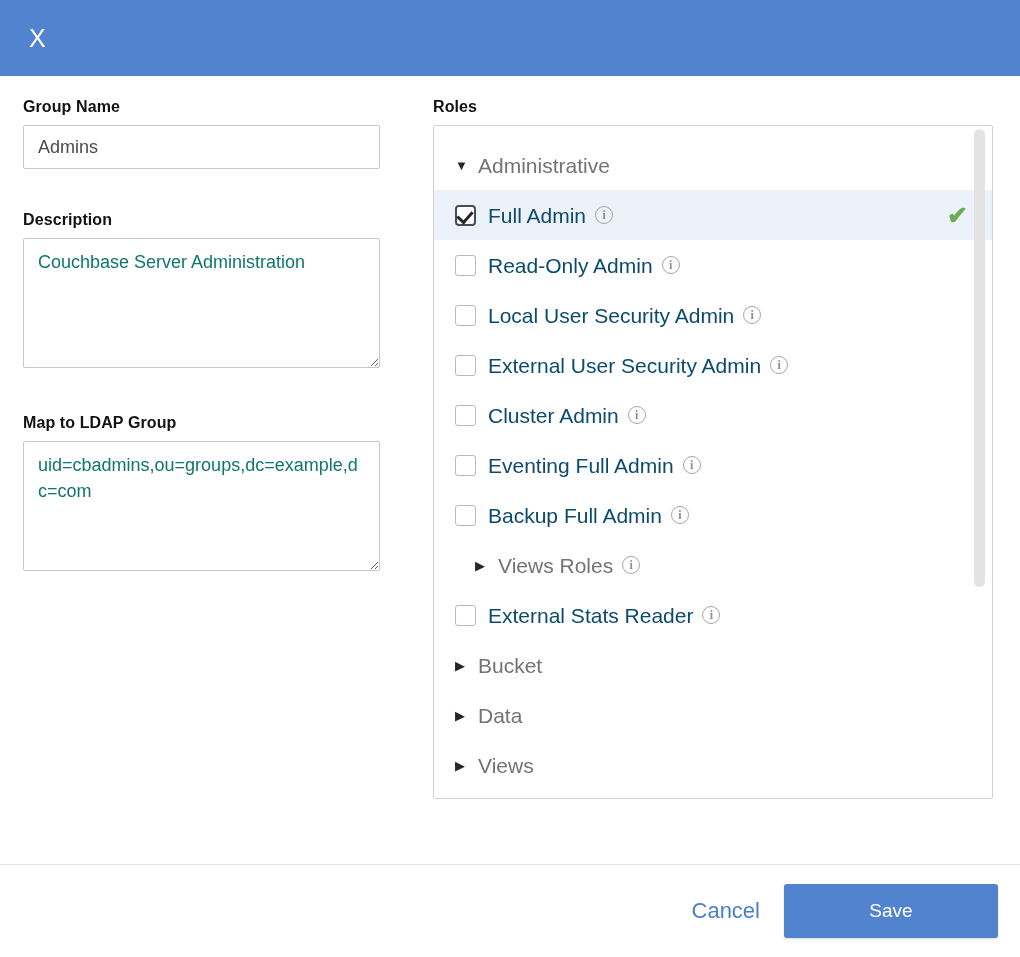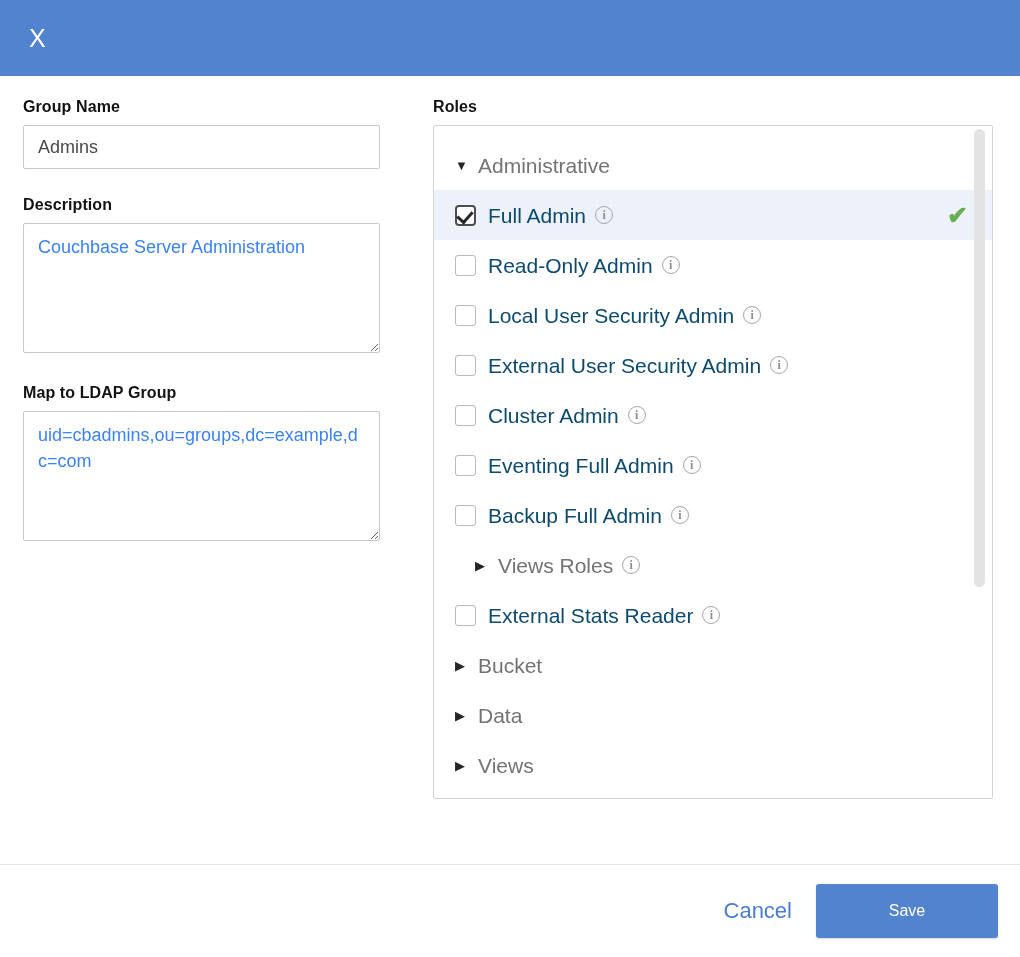--- a/index.html
+++ b/index.html
@@ -60,21 +60,21 @@
     flex: 1 1 auto;
   }
 
   .field-label {
     font-size: 16px;
     font-weight: bold;
     color: #121212;
     margin-bottom: 9px;
     letter-spacing: 0.1px;
   }
-  .field-label.second { margin-top: 27px; }
+  .field-label.second { margin-top: 42px; }
 
   .text-input {
     width: 357px;
     height: 44px;
     border: 1px solid #c8c8c8;
     border-radius: 2px;
     background: #fff;
     font-family: "Liberation Sans", sans-serif;
     font-size: 18px;
     color: #4a4a4a;
@@ -82,21 +82,21 @@
     outline: none;
   }
   .text-area {
     width: 357px;
     height: 130px;
     border: 1px solid #c8c8c8;
     border-radius: 2px;
     background: #fff;
     font-family: "Liberation Sans", sans-serif;
     font-size: 18px;
-    color: #3b82f6;
+    color: #0f766e;
     padding: 10px 14px;
     line-height: 26px;
     outline: none;
     resize: vertical;
     overflow: hidden;
   }
 
   
   .roles-panel {
     position: relative;
@@ -235,22 +235,22 @@
     font-family: "Liberation Sans", sans-serif;
     font-size: 22px;
     cursor: pointer;
     padding: 6px 4px;
   }
   .btn-save {
     background: #5283CE;
     border: none;
     color: #ffffff;
     font-family: "Liberation Sans", sans-serif;
-    font-size: 16px;
-    width: 182px;
+    font-size: 19px;
+    width: 214px;
     height: 54px;
     border-radius: 3px;
     cursor: pointer;
     box-shadow: 0 1px 2px rgba(0,0,0,0.16);
   }
 </style>
 </head>
 <body>
 
 <div class="dialog">

